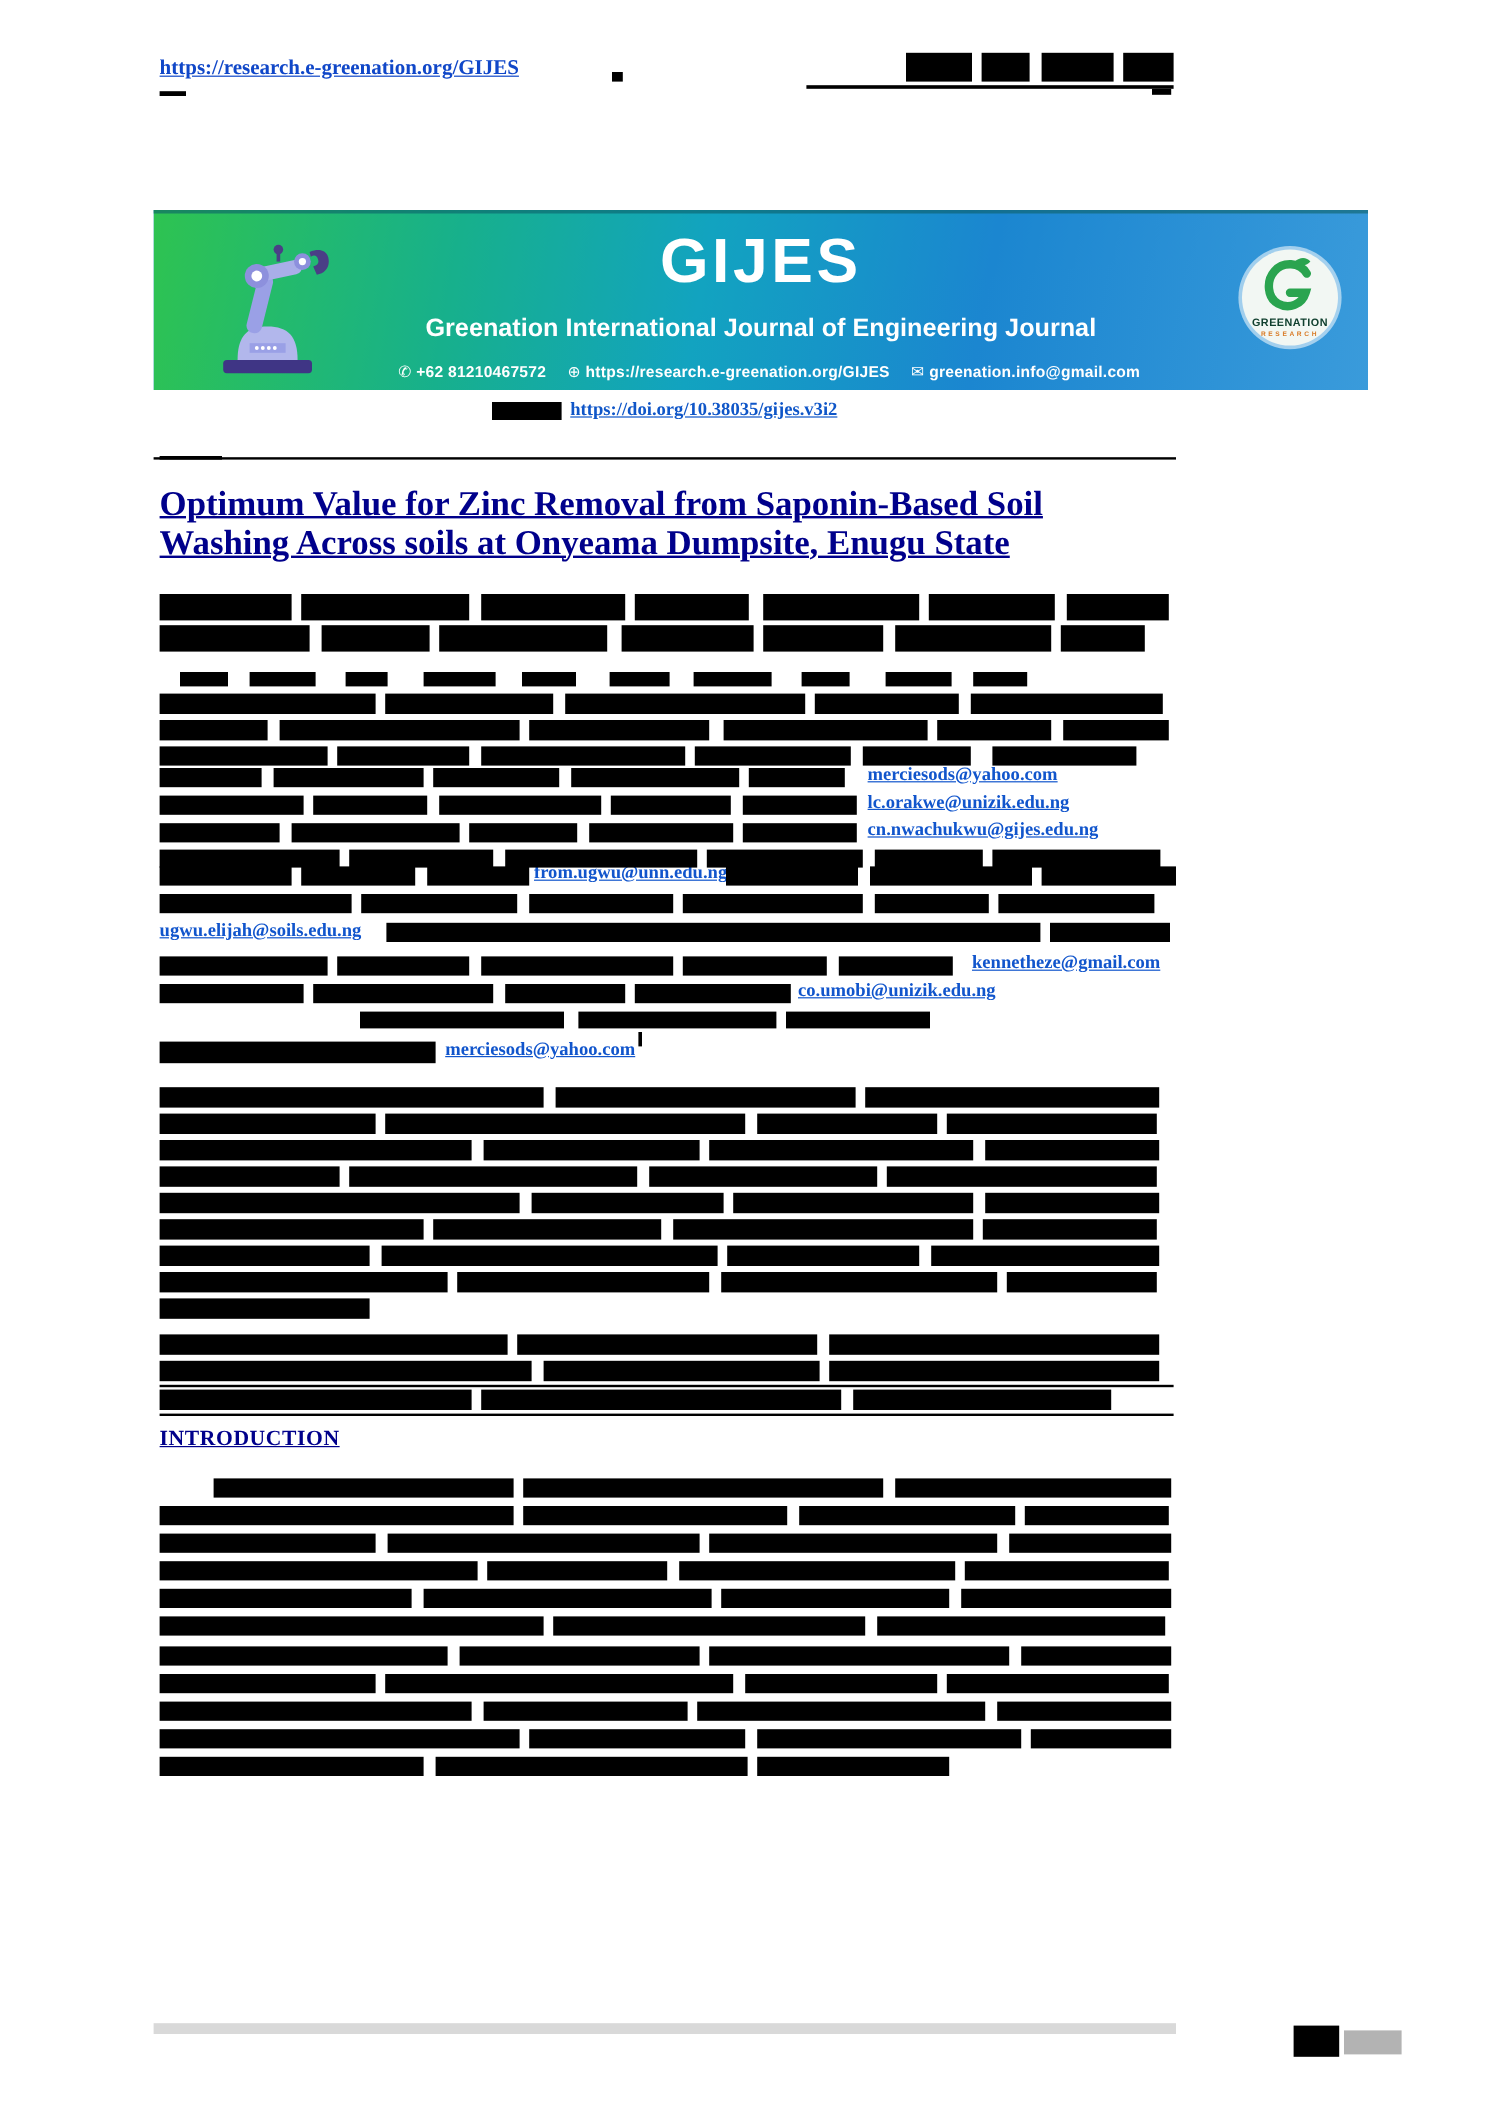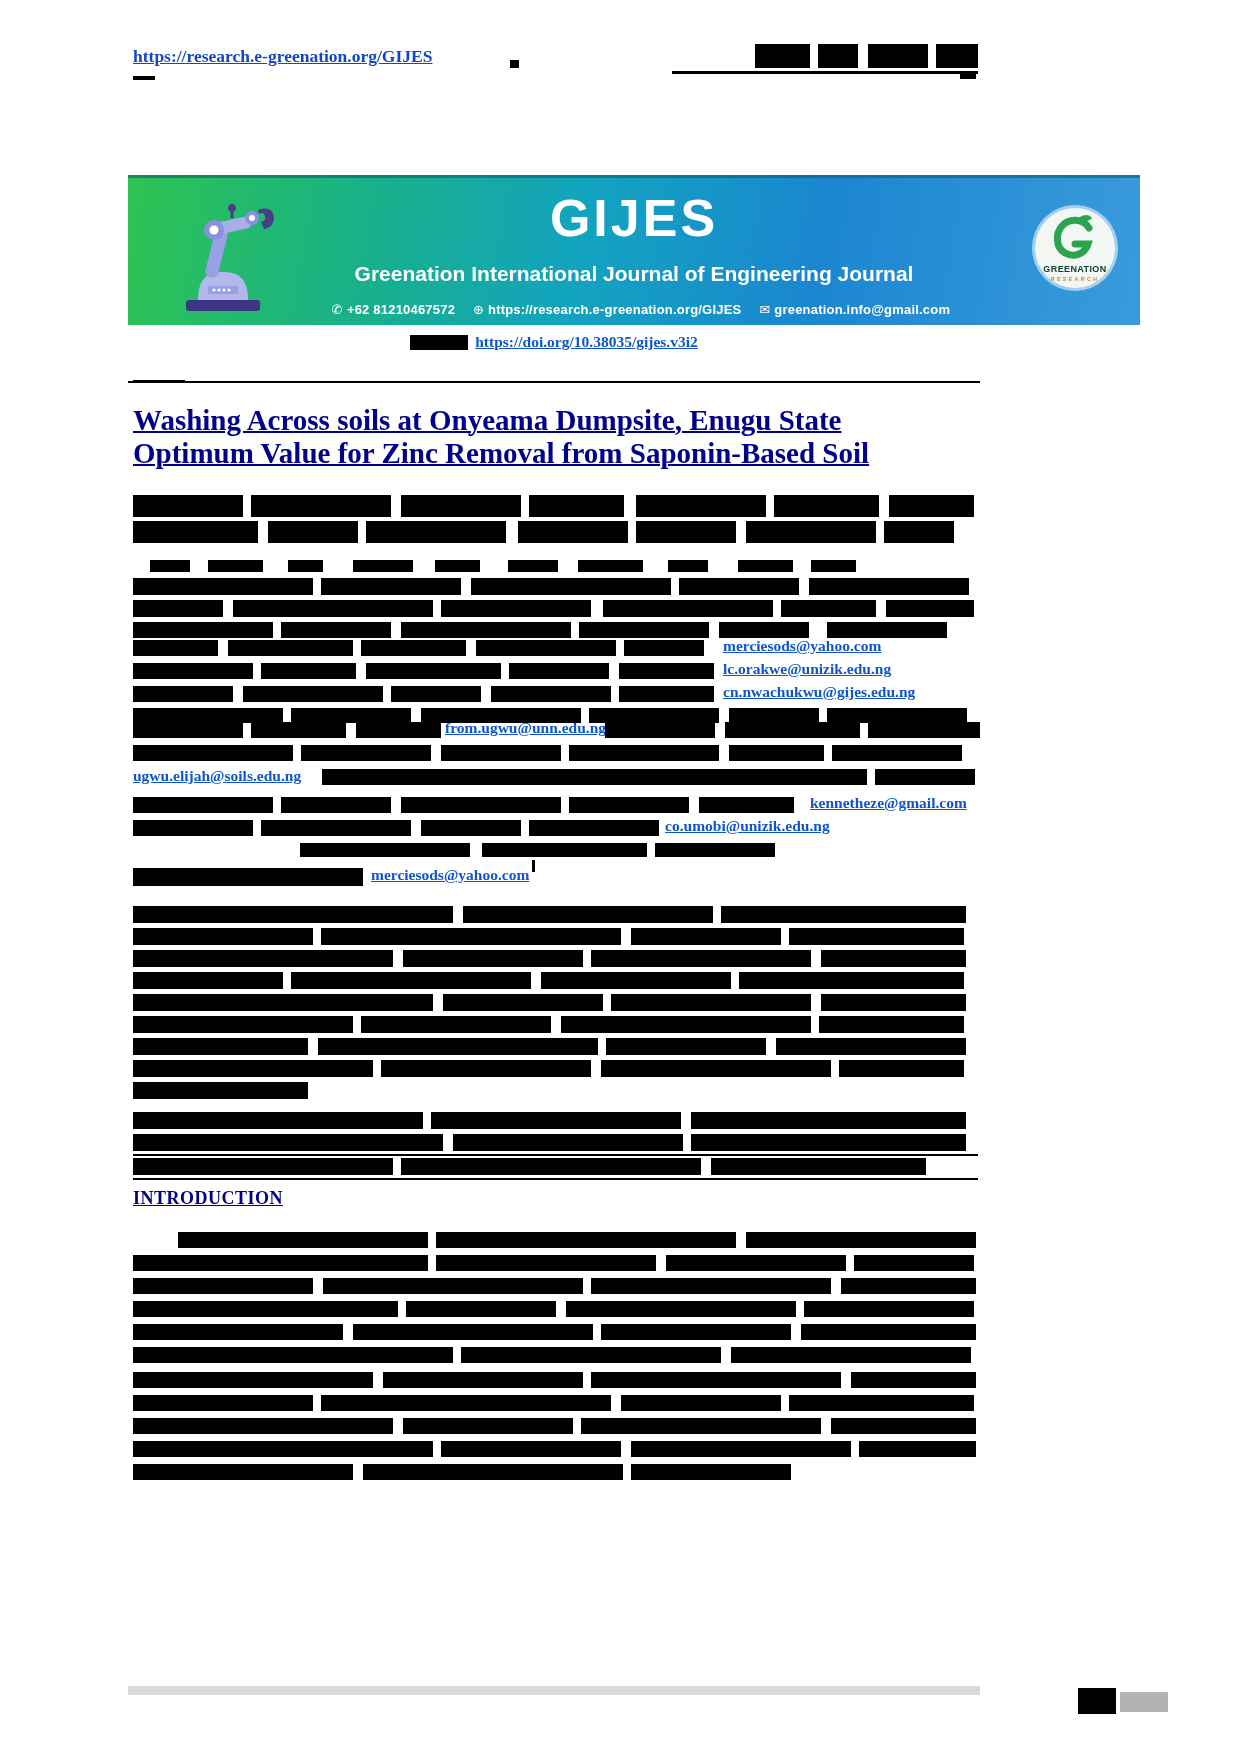--- a/index.html
+++ b/index.html
@@ -100,22 +100,22 @@
   </div>
 
   <div class="doiline" style="top:333px;">
     <span class="doi-redact"></span>
     <a>https://doi.org/10.38035/gijes.v3i2</a>
   </div>
   <div class="bar" style="left:128px;top:381px;width:852px;height:2px;"></div>
   <div class="bar" style="left:133px;top:380px;width:52px;height:3px;"></div>
 
   <div class="title">
+    <div>Optimum Value for Zinc Removal from Saponin-Based Soil</div>
     <div>Washing Across soils at Onyeama Dumpsite, Enugu State</div>
-    <div>Optimum Value for Zinc Removal from Saponin-Based Soil</div>
   </div>
 
   <a class="elink" style="left:723px;top:637px;">merciesods@yahoo.com</a>
   <a class="elink" style="left:723px;top:660px;">lc.orakwe@unizik.edu.ng</a>
   <a class="elink" style="left:723px;top:683px;">cn.nwachukwu@gijes.edu.ng</a>
   <a class="elink" style="left:445px;top:719px;">from.ugwu@unn.edu.ng</a>
   <a class="elink" style="left:133px;top:767px;">ugwu.elijah@soils.edu.ng</a>
   <a class="elink" style="left:810px;top:794px;">kennetheze@gmail.com</a>
   <a class="elink" style="left:665px;top:817px;">co.umobi@unizik.edu.ng</a>
   <a class="elink" style="left:371px;top:866px;">merciesods@yahoo.com</a>

